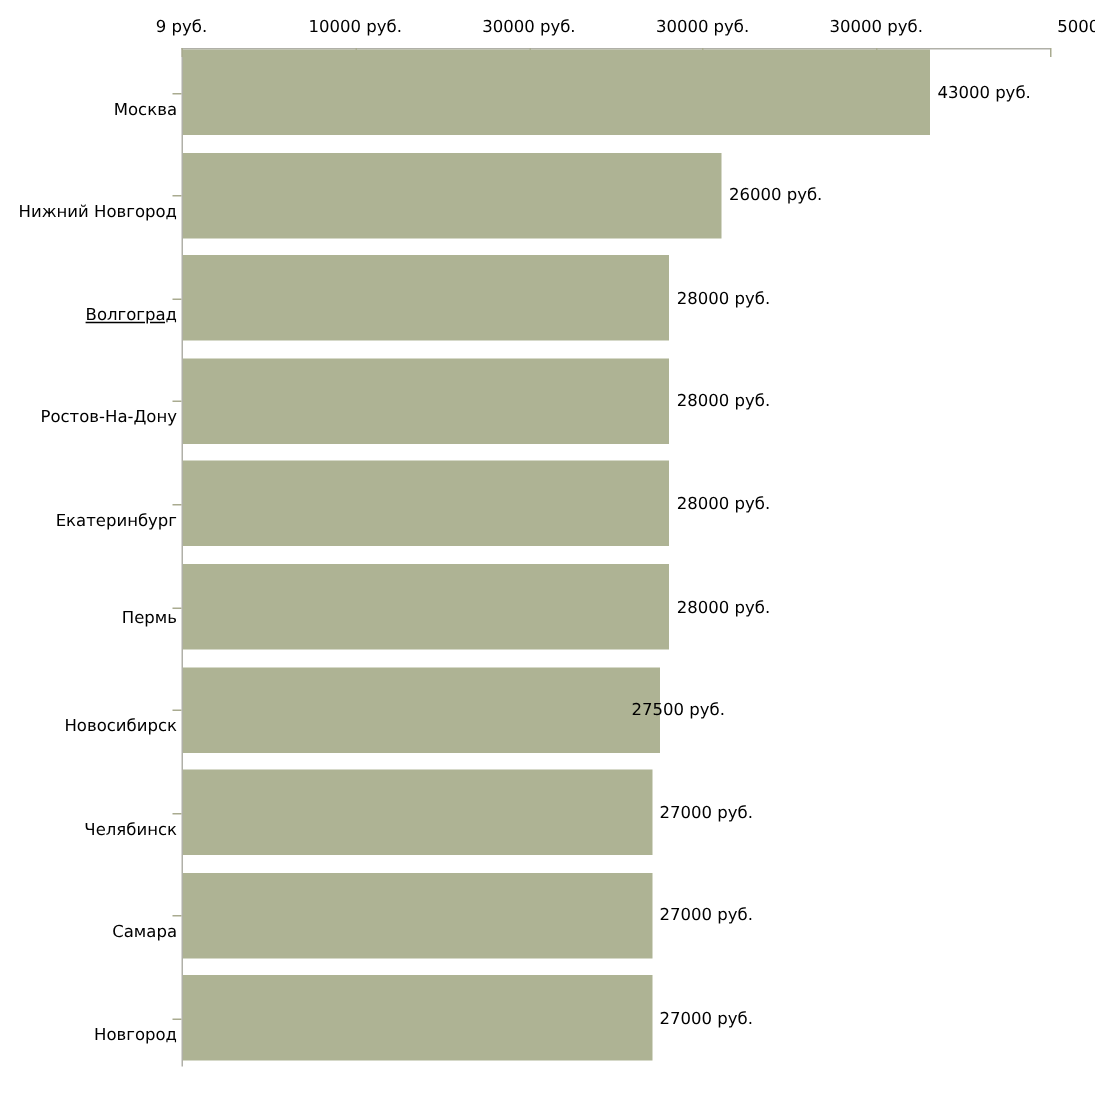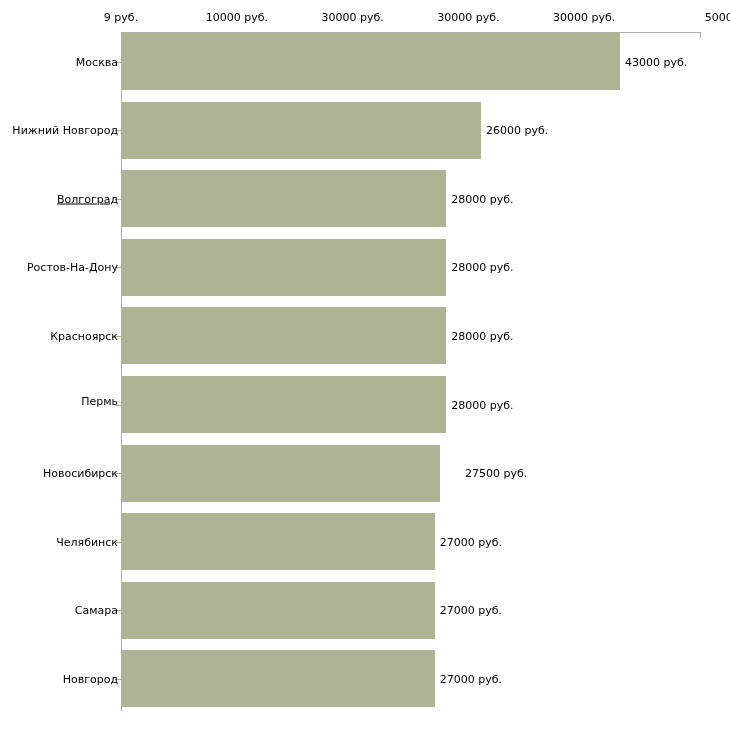--- a/index.html
+++ b/index.html
@@ -64,20 +64,21 @@
     background: #a9ab90;
   }
   .cat-label {
     position: absolute;
     right: 612px;      
     font-size: 11px;
     color: #000000;
     white-space: nowrap;
     text-align: right;
     transform: translateY(-50%);
+    margin-top: 11px;
   }
 
   
   .bar {
     position: absolute;
     left: 122px;
     background: #aeb394;
   }
   .bar-value-label {
     position: absolute;
@@ -119,42 +120,42 @@
       <div class="y-tick" style="top: 473px;"></div>
       <div class="y-tick" style="top: 542px;"></div>
       <div class="y-tick" style="top: 610px;"></div>
       <div class="y-tick" style="top: 679px;"></div>
     </div>
   <div id="cat-labels-layer">
       <div class="cat-label" style="top: 61.5px;">Москва</div>
       <div class="cat-label" style="top: 130.1px;">Нижний Новгород</div>
       <div class="cat-label" style="top: 198.7px; text-decoration: underline;">Волгоград</div>
       <div class="cat-label" style="top: 267.3px;">Ростов-На-Дону</div>
-      <div class="cat-label" style="top: 335.9px;">Красноярск</div>
+      <div class="cat-label" style="top: 335.9px;">Екатеринбург</div>
       <div class="cat-label" style="top: 401px;">Пермь</div>
       <div class="cat-label" style="top: 473.1px;">Новосибирск</div>
       <div class="cat-label" style="top: 541.7px;">Челябинск</div>
       <div class="cat-label" style="top: 610.3px;">Самара</div>
       <div class="cat-label" style="top: 678.9px;">Новгород</div>
     </div>
   <div id="bars-layer">
       <div class="bar" style="top: 33px; height: 57px; width: 497.94px; background: rgb(174, 179, 148);"></div>
       <div class="bar-value-label" style="left: 624.94px; top: 61.5px;">43000 руб.</div>
       <div class="bar" style="top: 101.6px; height: 57px; width: 358.98px; background: rgb(174, 179, 148);"></div>
       <div class="bar-value-label" style="left: 485.98px; top: 130.1px;">26000 руб.</div>
       <div class="bar" style="top: 170.2px; height: 57px; width: 324.24px; background: rgb(174, 179, 148);"></div>
       <div class="bar-value-label" style="left: 451.24px; top: 198.7px;">28000 руб.</div>
       <div class="bar" style="top: 238.8px; height: 57px; width: 324.24px; background: rgb(174, 179, 148);"></div>
       <div class="bar-value-label" style="left: 451.24px; top: 267.3px;">28000 руб.</div>
       <div class="bar" style="top: 307.4px; height: 57px; width: 324.24px; background: rgb(174, 179, 148);"></div>
       <div class="bar-value-label" style="left: 451.24px; top: 335.9px;">28000 руб.</div>
       <div class="bar" style="top: 376px; height: 57px; width: 324.24px; background: rgb(174, 179, 148);"></div>
       <div class="bar-value-label" style="left: 451.24px; top: 404.5px;">28000 руб.</div>
       <div class="bar" style="top: 444.6px; height: 57px; width: 318.45px; background: rgb(174, 179, 148);"></div>
-      <div class="bar-value-label" style="left: 465px; top: 473.1px;">27500 руб.</div>
+      <div class="bar-value-label" style="left: 421px; top: 473.1px;">27500 руб.</div>
       <div class="bar" style="top: 513.2px; height: 57px; width: 312.66px; background: rgb(174, 179, 148);"></div>
       <div class="bar-value-label" style="left: 439.66px; top: 541.7px;">27000 руб.</div>
       <div class="bar" style="top: 581.8px; height: 57px; width: 312.66px; background: rgb(174, 179, 148);"></div>
       <div class="bar-value-label" style="left: 439.66px; top: 610.3px;">27000 руб.</div>
       <div class="bar" style="top: 650.4px; height: 57px; width: 312.66px; background: rgb(174, 179, 148);"></div>
       <div class="bar-value-label" style="left: 439.66px; top: 678.9px;">27000 руб.</div>
     </div>
 
 </div>
 

